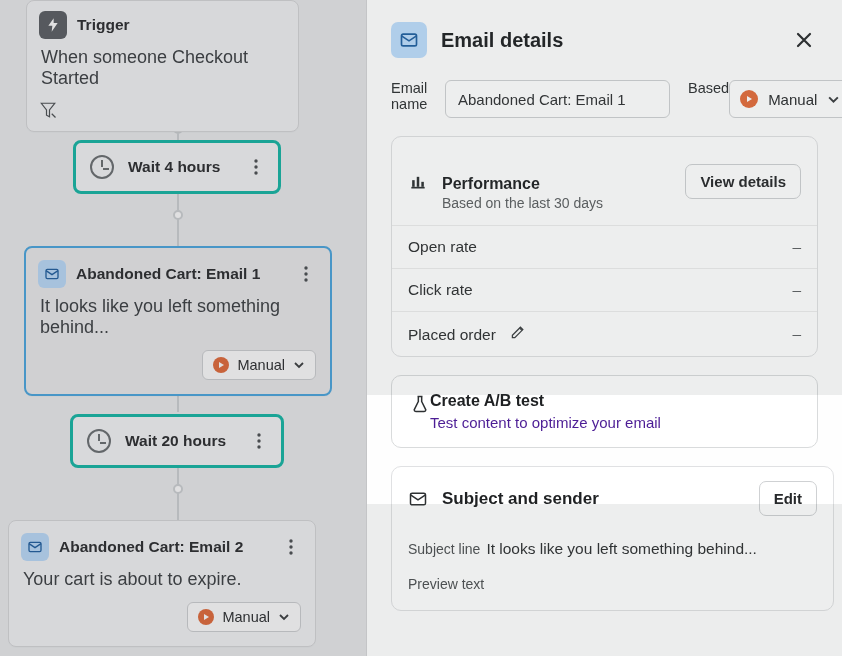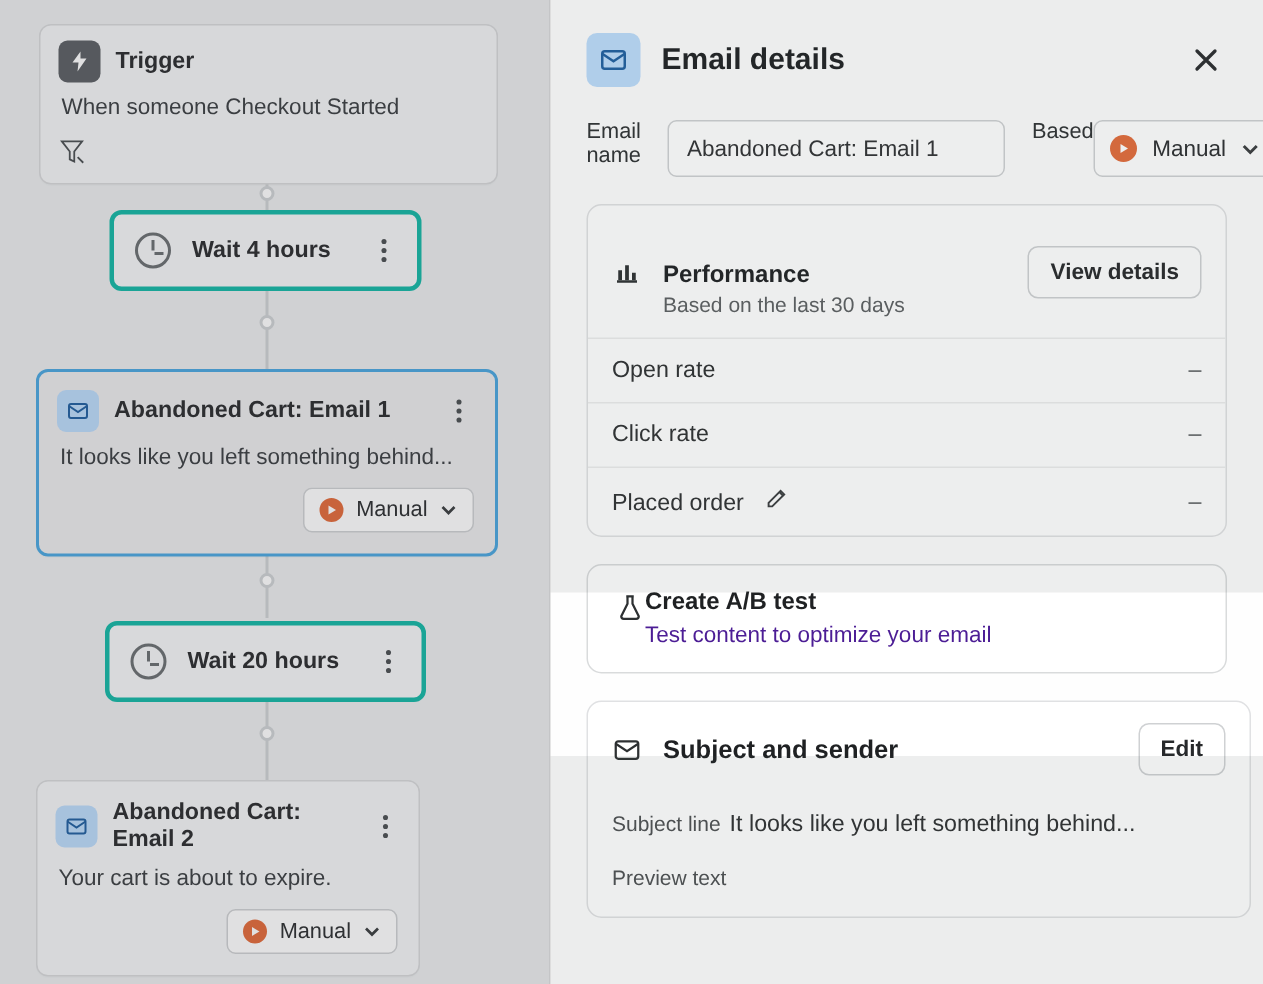--- a/index.html
+++ b/index.html
@@ -6,21 +6,21 @@
   body { width: 842px; height: 656px; overflow: hidden; position: relative; background: #fff; }
 
   
   .flow-canvas { position: absolute; left: 0; top: 0; width: 367px; height: 656px; background: #eceeef; border-right: 1px solid #dedfe0; }
   .flow-inner { position: relative; width: 100%; height: 100%; }
   .connector { position: absolute; left: 177px; width: 2px; background: #cfd2d4; }
   .node-dot { position: absolute; left: 173px; width: 10px; height: 10px; border-radius: 50%; background: #fff; border: 2px solid #cfd2d4; }
 
   .card { position: absolute; background: #f5f6f7; border: 1px solid #d8d9db; border-radius: 8px; box-shadow: 0 1px 1px rgba(0,0,0,0.02); }
   .card .title-row { display: flex; align-items: center; gap: 10px; padding: 10px 12px 4px 12px; }
-  .card .body-text { padding: 4px 14px 12px 14px; font-size: 15px; color: #3b3f42; }
+  .card .body-text { padding: 4px 14px 12px 14px; font-size: 18px; color: #3b3f42; }
   .icon-box { width: 28px; height: 28px; border-radius: 6px; display: flex; align-items: center; justify-content: center; flex-shrink: 0; }
   .icon-box.dark { background: #5b5f63; }
   .icon-box.blue { background: #bcdcfb; }
   .card-title { font-size: 15.5px; font-weight: 600; color: #2a2c2e; }
 
   .wait-card { position: absolute; background: #f6f7f8; border: 3px solid #14b8a6; border-radius: 8px; display: flex; align-items: center; padding: 12px 10px 12px 14px; }
   .wait-card .clock-wrap { width: 24px; height: 24px; border-radius: 50%; border: 2px solid #6b6f72; display: flex; align-items: center; justify-content: center; margin-right: 14px; position: relative; }
   .wait-card .clock-wrap::after { content:""; position:absolute; width:2px; height:7px; background:#6b6f72; top:3px; left:50%; transform:translateX(-50%); }
   .wait-card .clock-wrap::before { content:""; position:absolute; width:6px; height:2px; background:#6b6f72; top:11px; left:11px; }
   .wait-label { font-size: 15.5px; font-weight: 600; color: #2a2c2e; flex: 1; }
@@ -89,21 +89,21 @@
 
     <div class="connector" style="top:114px; height:28px;"></div>
     <div class="node-dot" style="top:124px;"></div>
     <div class="connector" style="top:186px; height:60px;"></div>
     <div class="node-dot" style="top:210px;"></div>
     <div class="connector" style="top:364px; height:48px;"></div>
     <div class="node-dot" style="top:382px;"></div>
     <div class="connector" style="top:460px; height:60px;"></div>
     <div class="node-dot" style="top:484px;"></div>
 
-    <div class="card" style="left:26px; top:16px; width:306px;">
+    <div class="card" style="left:26px; top:0; width:273px;">
       <div class="title-row">
         <div class="icon-box dark">
           <svg viewBox="0 0 24 24" width="16" height="16">
               <path d="M13 2 L5 13 H11 L10 22 L19 9 H13 Z" fill="#fff"></path>
             </svg>
         </div>
         <div class="card-title">Trigger</div>
       </div>
       <div class="body-text">When someone Checkout Started</div>
       <div class="cursor-icon">
@@ -160,21 +160,21 @@
       <div class="wait-label">Wait 20 hours</div>
       <div class="kebab">
         <svg viewBox="0 0 4 16">
             <circle cx="2" cy="2" r="1.7" fill="#4b4f52"></circle>
             <circle cx="2" cy="8" r="1.7" fill="#4b4f52"></circle>
             <circle cx="2" cy="14" r="1.7" fill="#4b4f52"></circle>
           </svg>
       </div>
     </div>
 
-    <div class="card" style="left:24px; top:520px; width:256px;">
+    <div class="card" style="left:8px; top:520px; width:308px;">
       <div class="title-row" style="padding-top:12px;">
         <div class="icon-box blue">
           <svg viewBox="0 0 24 24" width="16" height="16">
               <rect x="3" y="5" width="18" height="14" rx="2" fill="none" stroke="#1f5fa0" stroke-width="2"></rect>
               <path d="M3 7 L12 13 L21 7" fill="none" stroke="#1f5fa0" stroke-width="2"></path>
             </svg>
         </div>
         <div class="card-title">Abandoned Cart: Email 2</div>
         <div class="kebab" style="margin-left:auto;">
           <svg viewBox="0 0 4 16">

